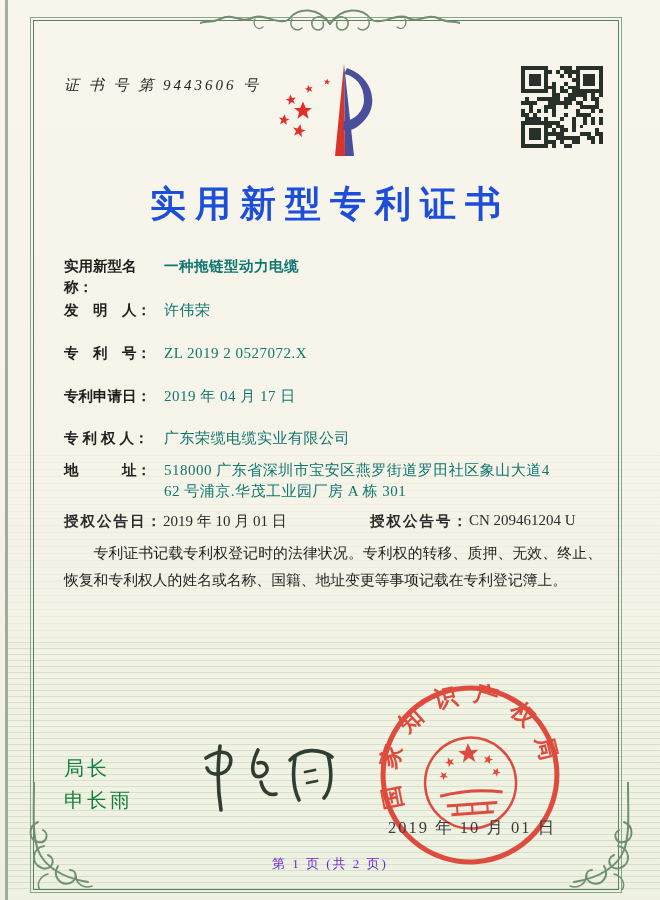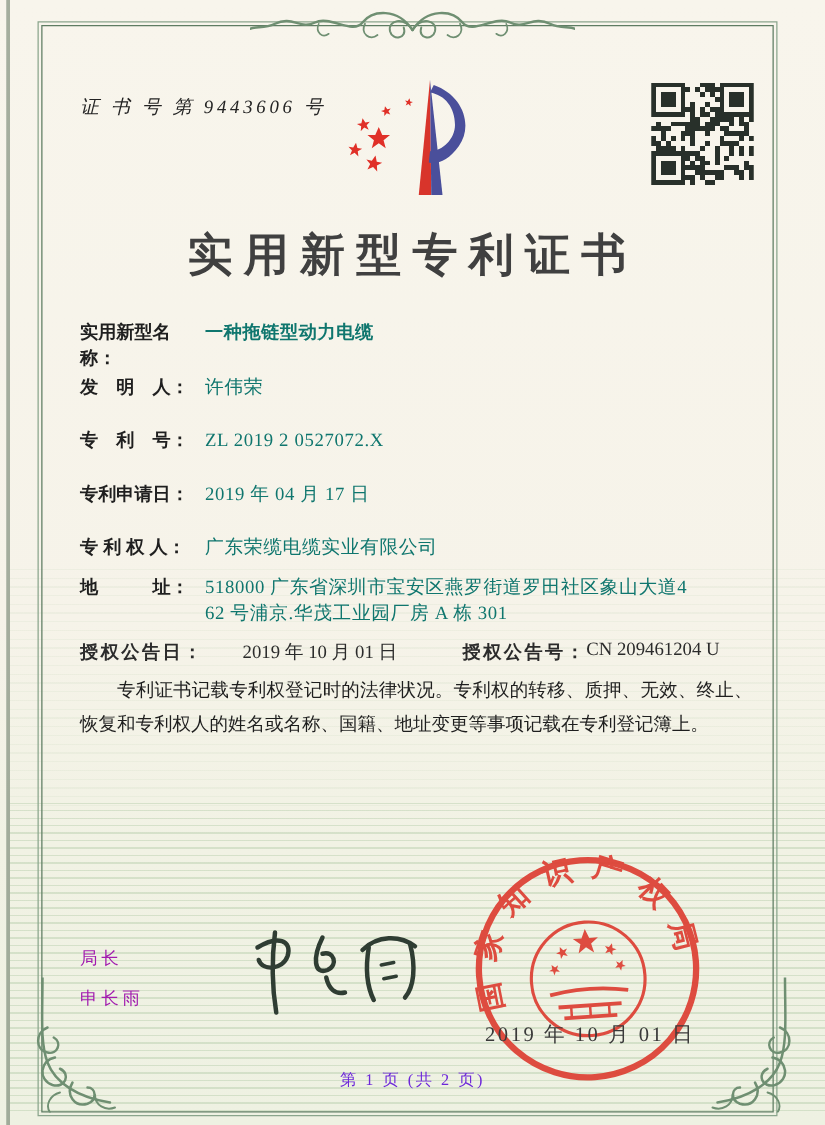--- a/index.html
+++ b/index.html
@@ -27,34 +27,34 @@
     border:1px solid #5e7c62;outline:1px solid #8aa58c;outline-offset:2px;
     pointer-events:none;
   }
   .ornament{position:absolute;pointer-events:none;}
   .content{position:absolute;inset:0;}
   .cert-no{position:absolute;left:64px;top:76px;font-size:15px;letter-spacing:3px;color:#232323;font-style:italic;}
   .logo{position:absolute;left:278px;top:56px;width:100px;height:106px;}
   .qr{position:absolute;left:521px;top:66px;width:82px;height:82px;}
   .title{
     position:absolute;left:0;right:0;top:180px;text-align:center;
-    font-size:36px;font-weight:bold;letter-spacing:9px;color:#404040;
+    font-size:36px;font-weight:bold;letter-spacing:9px;color:#1d4ed8;
   }
   .field{position:absolute;left:64px;display:flex;font-size:15px;line-height:21px;}
   .field .lbl{width:100px;flex:0 0 auto;font-weight:bold;color:#1f1f1f;font-family:"Liberation Sans","DejaVu Sans",sans-serif;font-size:14.5px;}
   .field .val{color:#0f766e;letter-spacing:.5px;}
   .val.strong{font-weight:bold;font-family:"Liberation Sans","DejaVu Sans",sans-serif;font-size:14.5px;}
   .addr-lines span{display:block;}
   .grant-row{position:absolute;left:64px;top:512px;width:536px;display:flex;font-size:15px;}
-  .grant-left{display:flex;width:306px;gap:31px;}
+  .grant-left{display:flex;width:306px;}
   .grant-right{display:flex;}
   .grant-row .lbl{font-weight:bold;font-family:"Liberation Sans","DejaVu Sans",sans-serif;font-size:14.5px;letter-spacing:2px;}
   .paras{position:absolute;left:64px;top:540px;width:538px;font-size:14.8px;line-height:27px;color:#1e1e1e;text-align:justify;}
   .paras p{margin:0;text-indent:2em;}
-  .signer{position:absolute;left:64px;top:752px;font-size:14px;letter-spacing:3px;color:#a21caf;line-height:32px;}
+  .signer{position:absolute;left:64px;top:752px;font-size:20px;letter-spacing:3px;color:#15803d;line-height:32px;}
   .signature{position:absolute;left:188px;top:732px;width:160px;height:86px;}
   .seal{position:absolute;left:374px;top:679px;width:192px;height:192px;transform:rotate(-4deg);opacity:.9;}
   .seal-date{position:absolute;left:388px;top:817px;font-size:16.5px;letter-spacing:2px;color:#3a3a3a;}
   .footer{position:absolute;left:0;right:0;top:855px;text-align:center;font-size:13px;letter-spacing:2px;color:#6d28d9;}
 </style>
 </head>
 <body>
 
 <div class="paper"></div>
 <div class="photo-edge"></div>

